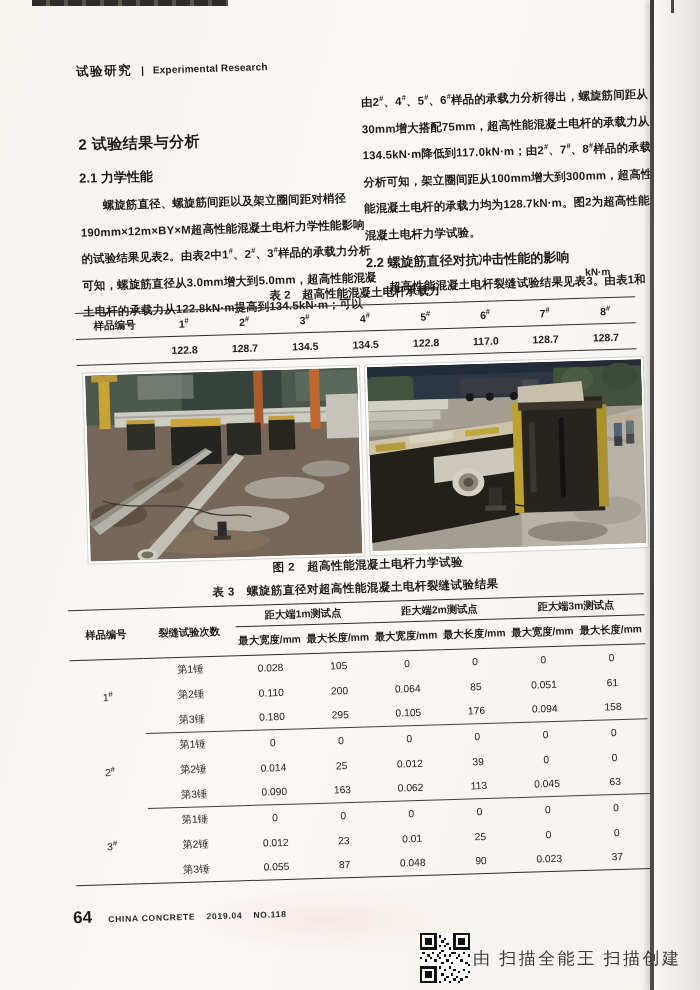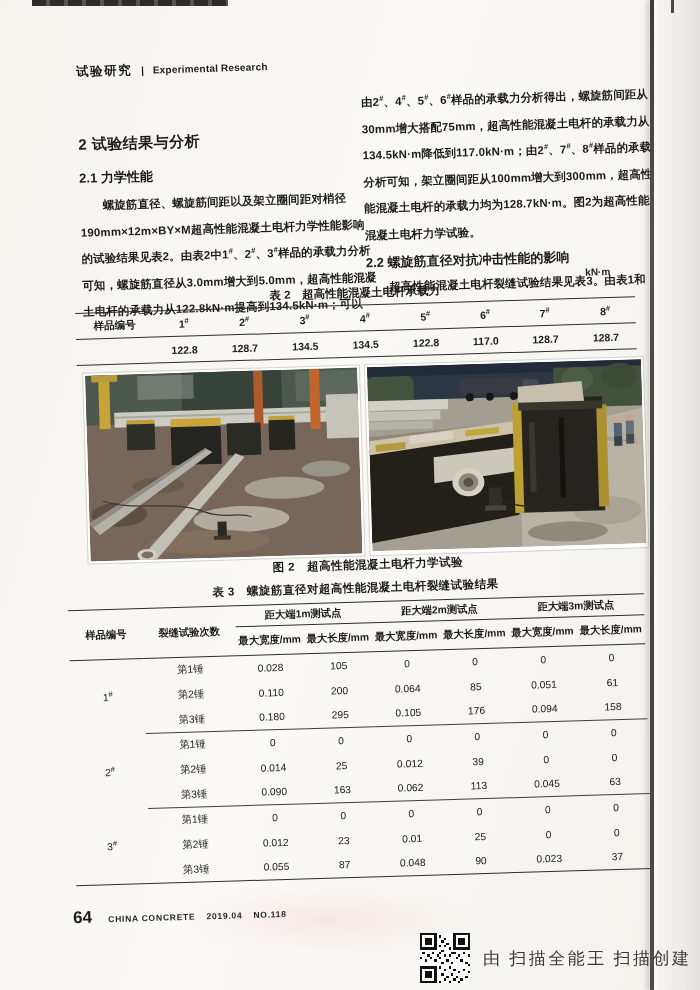--- a/index.html
+++ b/index.html
@@ -65,21 +65,21 @@
   #table3 thead tr.r1 th { height:21px; }
   #table3 thead tr.r1 th.grp { border-bottom:1px solid #2e2d2b; }
   #table3 thead tr.r2 th { height:29px; border-bottom:1px solid #2e2d2b; }
   #table3 thead th.rs { border-bottom:1px solid #2e2d2b; }
   #table3 tbody tr.gend td { border-bottom:1px solid #403e3a; }
 
   .footer { position:absolute; left:60px; top:900px; display:flex; align-items:baseline; gap:16px; }
   .f-page { font-size:17px; font-weight:700; }
   .f-rest { display:flex; gap:11px; font-size:8.6px; font-weight:600; letter-spacing:.7px; color:#2a2927; }
 
-  .watermark { position:absolute; left:420px; top:933px; display:flex; align-items:center; gap:13px; }
+  .watermark { position:absolute; left:420px; top:933px; display:flex; align-items:center; gap:3px; }
   .qr { width:50px; height:50px; }
   .wm-text { font-family:"Liberation Serif","DejaVu Serif",serif; font-size:17px; color:#3b3a37;
     letter-spacing:2.5px; white-space:nowrap; }
 </style>
 </head>
 <body>
 
 <div class="page"></div>
 <div class="blush"></div>
 

